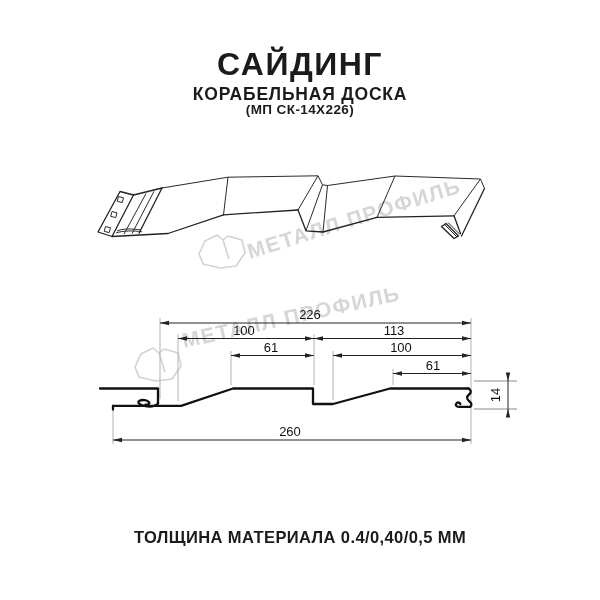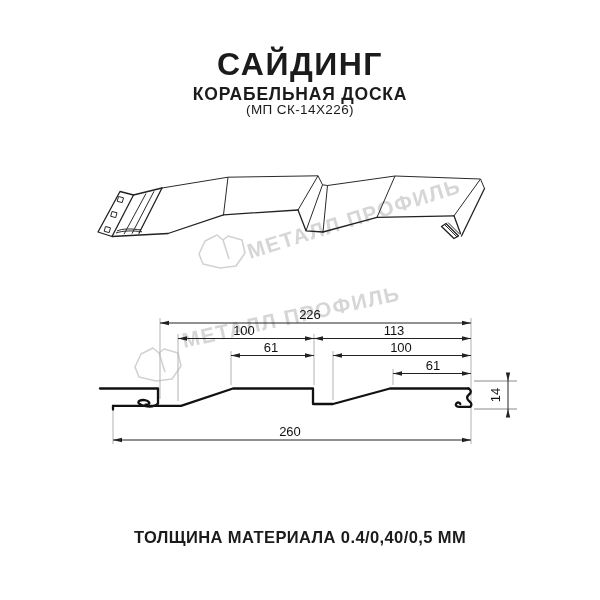--- a/index.html
+++ b/index.html
@@ -1,21 +1,21 @@
 <!DOCTYPE html>
 <html><head>
 <meta charset="utf-8">
 <style>
   html,body{margin:0;padding:0;background:#fff;}
   .page{position:relative;width:600px;height:600px;background:#fff;overflow:hidden;
         font-family:"Liberation Sans",sans-serif;}
   .hdr{position:absolute;left:0;width:600px;text-align:center;color:#1b1b1b;}
   .title{top:46px;font-size:32px;font-weight:bold;letter-spacing:1.5px;}
   .subtitle{top:84px;font-size:17.5px;font-weight:bold;letter-spacing:.8px;}
-  .model{top:102px;font-size:13.5px;font-weight:normal;letter-spacing:.4px;}
+  .model{top:102px;font-size:13.5px;font-weight:bold;letter-spacing:.4px;}
   .footer{top:528px;font-size:16.5px;font-weight:bold;letter-spacing:.4px;}
   svg{position:absolute;left:0;top:0;}
   .p3d{stroke:#222;stroke-width:1.3;fill:none;stroke-linejoin:round;stroke-linecap:round;}
   .p3dthin{stroke:#2a2a2a;stroke-width:1;fill:none;stroke-linejoin:round;}
   .prof{stroke:#111;stroke-width:2.3;fill:none;stroke-linejoin:round;stroke-linecap:round;}
   .ext{stroke:#b3b3b3;stroke-width:1;fill:none;}
   .ext2{stroke:#8a8a8a;stroke-width:1;fill:none;}
   .dim{stroke:#222;stroke-width:1;fill:none;}
   .arr{fill:#222;stroke:none;}
   .dimtxt{font-family:"Liberation Sans",sans-serif;font-size:13px;fill:#111;text-anchor:middle;}

